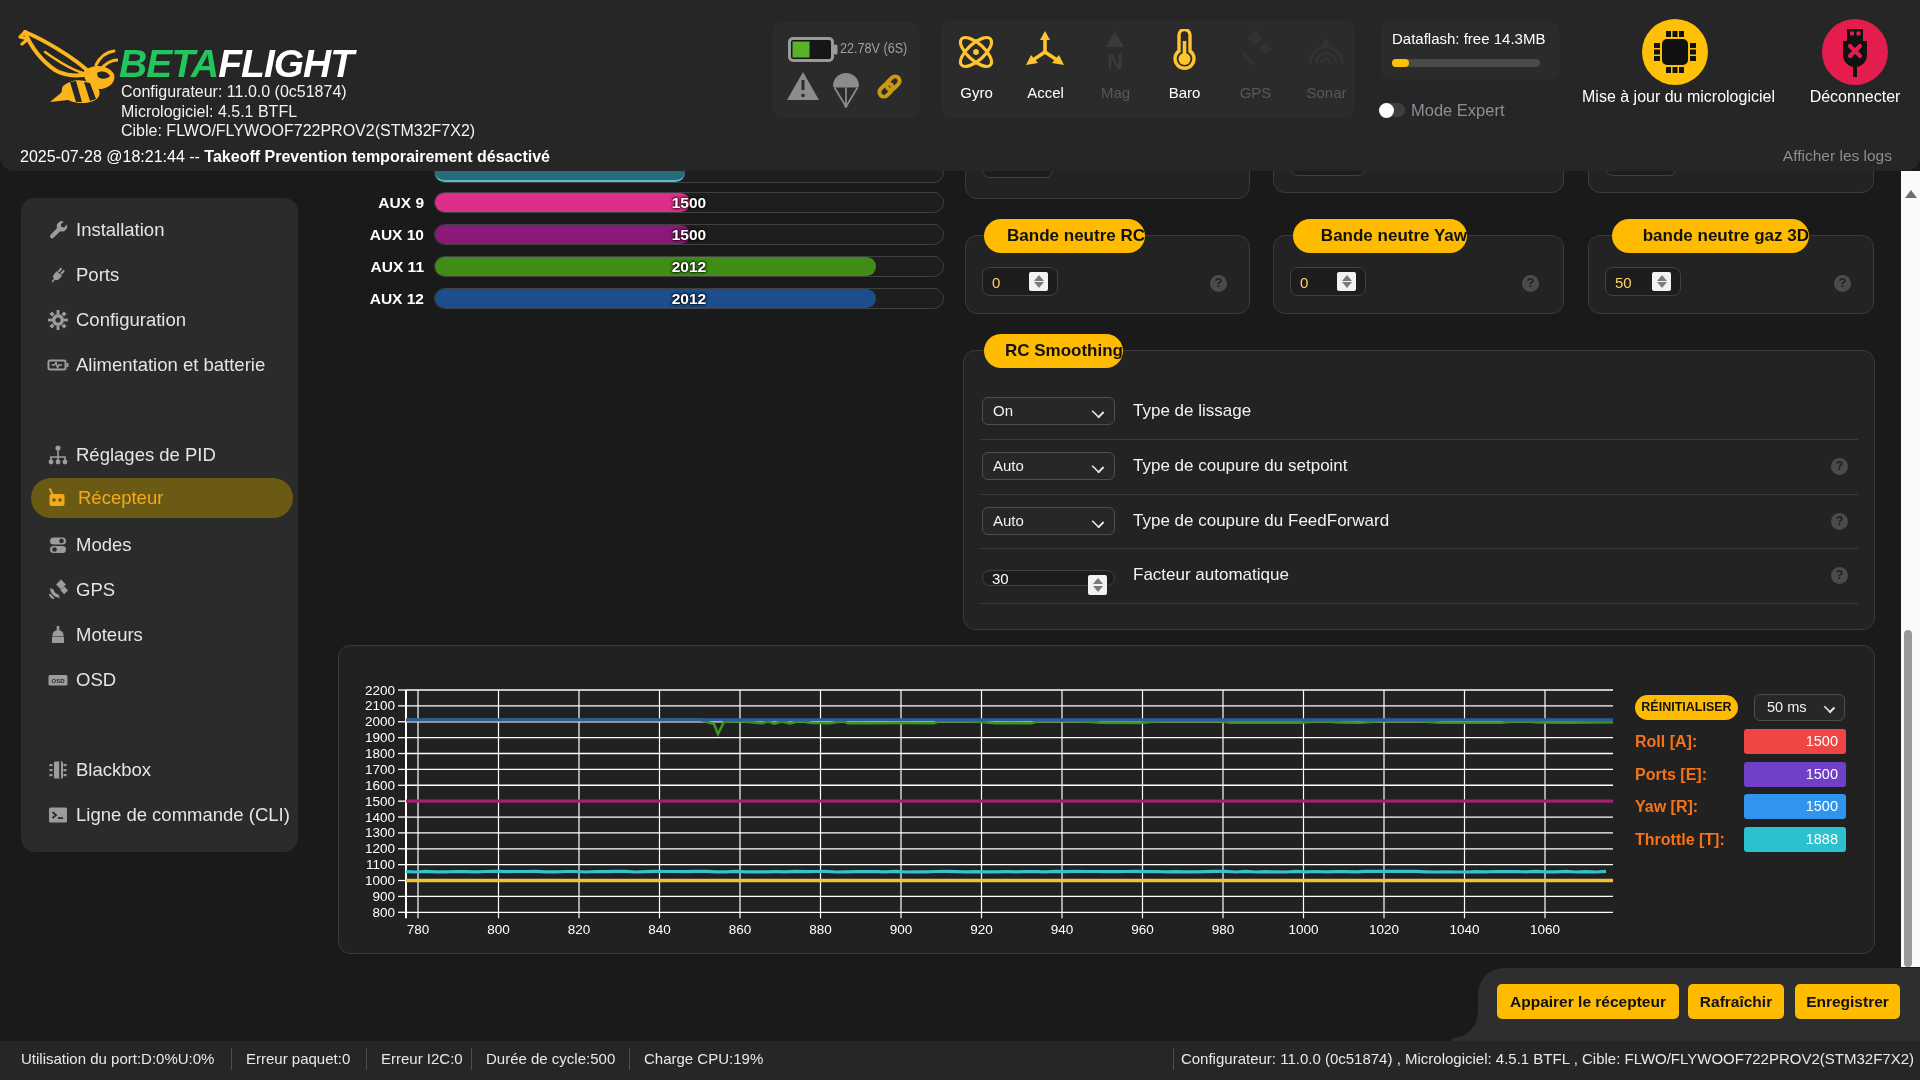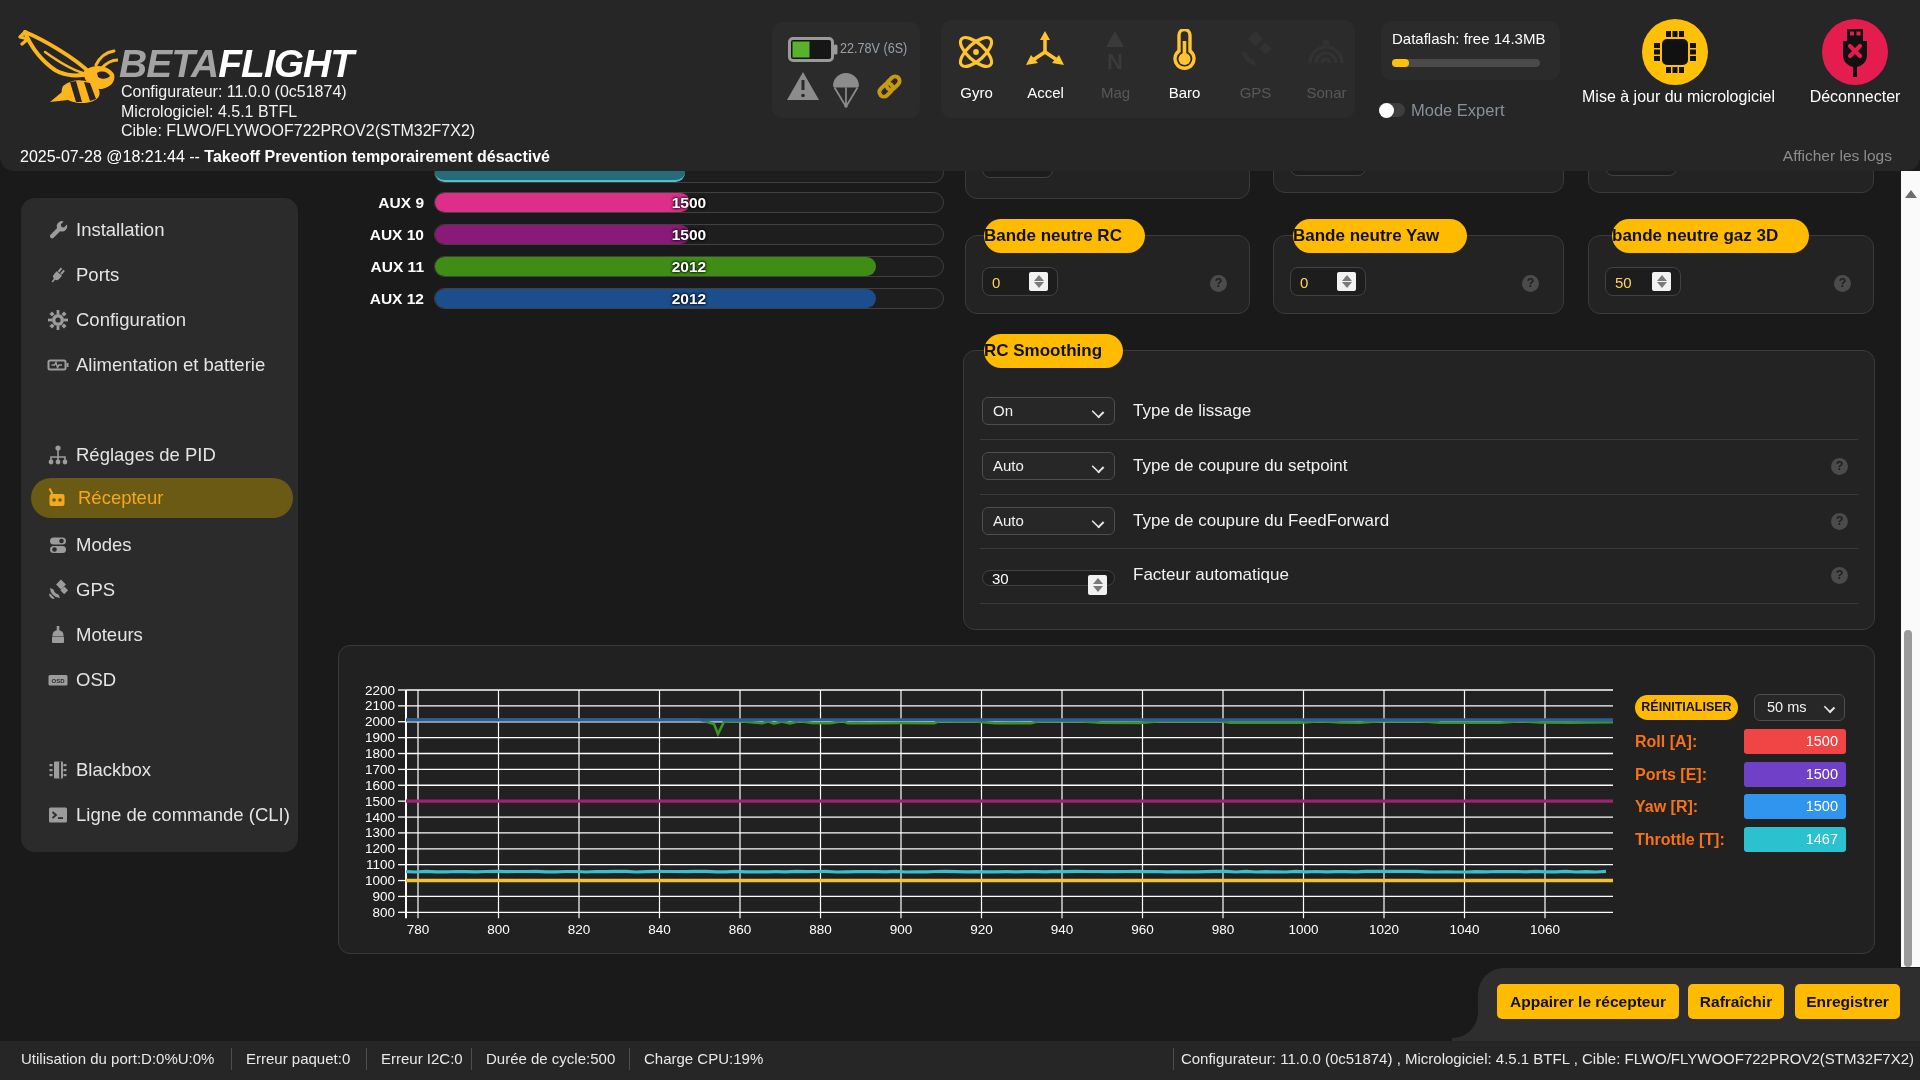--- a/index.html
+++ b/index.html
@@ -2,21 +2,21 @@
 <html><head>
 <meta charset="utf-8">
 <style>
 *{margin:0;padding:0;box-sizing:border-box}
 html,body{width:1920px;height:1080px;overflow:hidden}
 body{background:#1a1a1a;font-family:"Liberation Sans",sans-serif;position:relative;color:#e8e8e8}
 
 
 #header{position:absolute;left:0;top:0;width:1920px;height:171px;background:#262626;border-radius:0 0 14px 14px}
 #brand{position:absolute;left:119px;top:42px;font-weight:bold;font-style:italic;font-size:39px;letter-spacing:-1px;white-space:nowrap}
-#brand .b{color:#a3a3a3}
+#brand .b{color:#22c55e}
 #brand .f{color:#fff}
 .hinfo{position:absolute;left:121px;font-size:16px;color:#f2f2f2}
 #logline{position:absolute;left:20px;top:148px;font-size:16px;color:#fff;white-space:nowrap}
 #showlog{position:absolute;right:28px;top:147px;font-size:15.5px;color:#8d8d8d}
 .hpanel{position:absolute;background:#2b2b2b;border-radius:10px}
 #battxt{position:absolute;left:68px;top:17px;font-size:15px;color:#98a0a8;white-space:nowrap;transform:scaleX(.84);transform-origin:left top}
 .sensor{position:absolute;top:0;width:69px;height:98px;text-align:center}
 .sensor .lbl{position:absolute;width:100%;top:64px;font-size:15px}
 .mic{position:absolute;left:26px;top:50%;transform:translateY(-50%)}
 .sensor.on .lbl{color:#fff}
@@ -38,21 +38,21 @@
 #active .t{position:absolute;left:47px;top:50%;transform:translateY(-50%);font-size:18.5px;color:#f4a81d;white-space:nowrap}
 
 
 .auxlbl{position:absolute;width:90px;text-align:right;font-size:15.5px;font-weight:bold;color:#fff}
 .auxtrack{position:absolute;left:434px;width:510px;height:21px;background:#1e1e1e;border:1px solid #414141;border-radius:10.5px}
 .auxfill{position:absolute;left:0;top:0;height:19px;border-radius:9.5px}
 .auxval{position:absolute;left:0;top:1px;width:508px;text-align:center;font-size:15.5px;font-weight:bold;color:#fff;text-shadow:0 0 3px #000,0 0 3px #000}
 
 
 .panel{position:absolute;background:#232323;border:1.5px solid #3a3a3a;border-radius:12px}
-.pill{position:absolute;height:34px;background:#ffbb00;border-radius:17px;color:#111;font-weight:bold;font-size:17px;line-height:34px;text-align:left}
+.pill{position:absolute;height:34px;background:#ffbb00;border-radius:17px;color:#111;font-weight:bold;font-size:17px;line-height:34px;text-align:right}
 .numin{position:absolute;background:#1d1d1d;border:1.5px solid #414141;border-radius:8px}
 .numin .v{position:absolute;left:9px;top:50%;transform:translateY(-50%);font-size:15px;color:#ffd263}
 .spin{position:absolute;width:19px;background:#f2f2f2;border-radius:2px}
 .spin .up,.spin .dn{position:absolute;left:50%;transform:translateX(-50%);width:0;height:0;border-left:5px solid transparent;border-right:5px solid transparent}
 .spin .up{top:3px;border-bottom:6px solid #7a7a7a}
 .spin .dn{bottom:3px;border-top:6px solid #7a7a7a}
 .help{position:absolute;width:17px;height:17px;background:#4b4b4b;border-radius:50%;color:#1d1d1d;font-size:12.5px;font-weight:bold;text-align:center;line-height:17px}
 .sel{position:absolute;width:133px;height:28px;background:#272727;border:1.5px solid #4e4e4e;border-radius:6px;font-size:15px;color:#f0f0f0;line-height:25px;padding-left:10px}
 .sel:after{content:"";position:absolute;right:11px;top:9px;width:8px;height:8px;border-right:2px solid #e8e8e8;border-bottom:2px solid #e8e8e8;transform:rotate(45deg) scaleY(.8)}
 .rclbl{position:absolute;left:1133px;font-size:17px;color:#f2f2f2;white-space:nowrap}
@@ -552,21 +552,21 @@
   </svg>
 <div id="reset">RÉINITIALISER</div>
 <div id="msel">50 ms</div>
 <div class="leglbl" style="top:733px">Roll [A]:</div>
 <div class="legbox" style="top:729px;background:#ef4545">1500</div>
 <div class="leglbl" style="top:766px">Ports [E]:</div>
 <div class="legbox" style="top:762px;background:#7041c8">1500</div>
 <div class="leglbl" style="top:798px">Yaw [R]:</div>
 <div class="legbox" style="top:794px;background:#3095ef">1500</div>
 <div class="leglbl" style="top:831px">Throttle [T]:</div>
-<div class="legbox" style="top:827px;background:#2cc1ce">1467</div>
+<div class="legbox" style="top:827px;background:#2cc1ce">1888</div>
 
 <div id="tbflare"></div>
 <div id="tbnotch"></div>
 <div id="tbmain"></div>
 <div class="ybtn" style="left:1497px;width:182px;line-height:35px">Appairer le récepteur</div>
 <div class="ybtn" style="left:1688px;width:96px;line-height:35px">Rafraîchir</div>
 <div class="ybtn" style="left:1795px;width:105px;line-height:35px">Enregistrer</div>
 
 <div id="statusbar">
   <div class="st" style="left:21px">Utilisation du port:D:0%U:0%</div>

